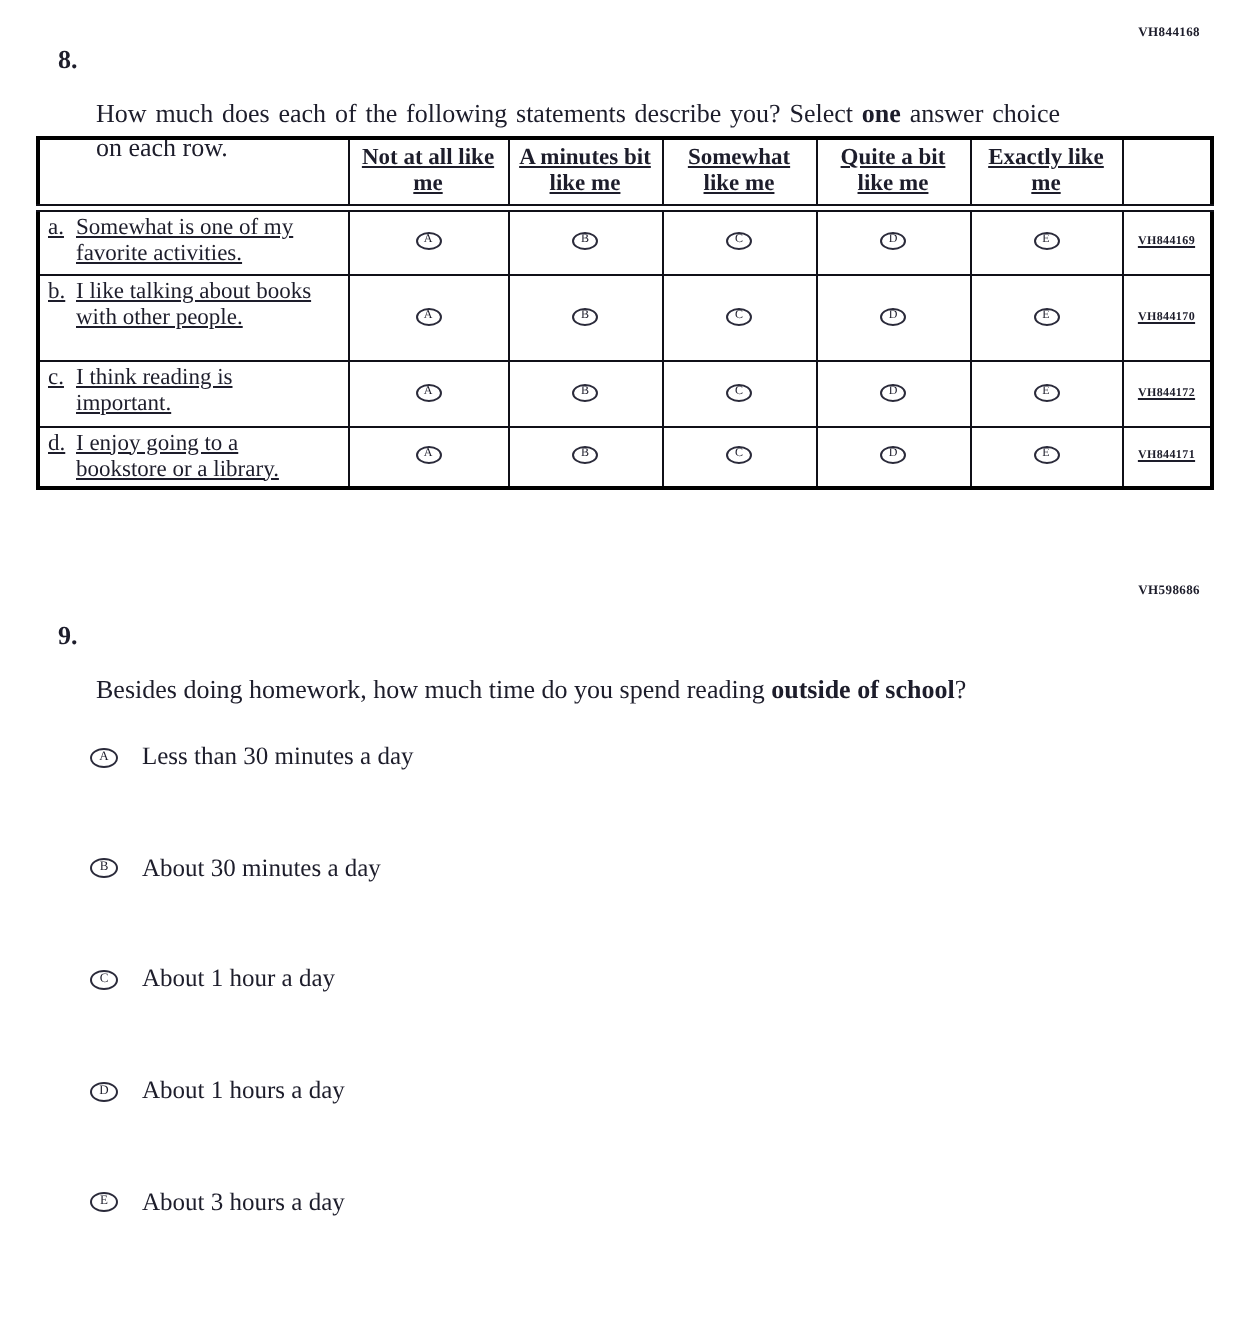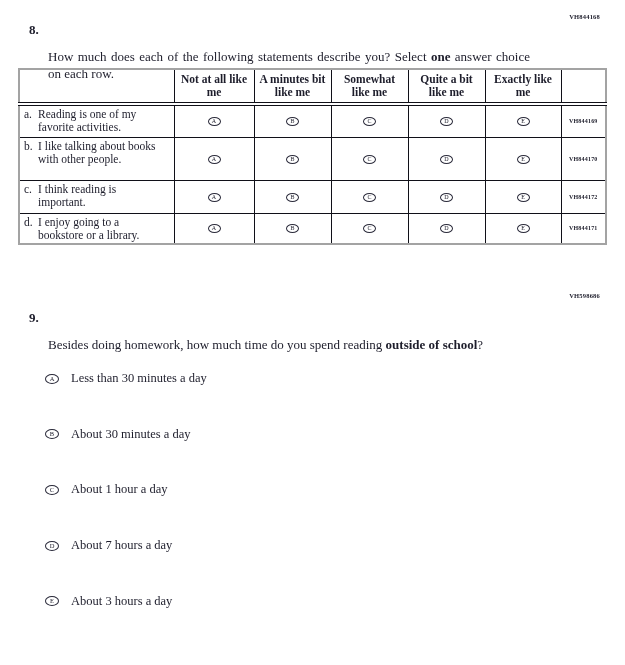--- a/index.html
+++ b/index.html
@@ -27,21 +27,22 @@
   .qnum { font-weight: bold; font-size: 13px; width: 19px; flex: none; line-height: 16.5px; }
   .qtext { font-size: 13px; line-height: 16.5px; margin-top: 27px; }
   .q8-q .qtext { width: 482px; text-align: justify; }
 
   table.matrix {
     position: absolute;
     top: 68px;
     left: 18px;
     border-collapse: collapse;
     table-layout: fixed;
-    border: 2px solid #a3a3a3;
+    border: 2px solid #000000;
+    text-decoration: underline;
   }
   table.matrix th, table.matrix td { border: 1px solid #101018; }
   table.matrix thead th {
     border-bottom: 4px double #101018;
     font-size: 11.5px;
     line-height: 13px;
     font-weight: bold;
     text-align: center;
     vertical-align: middle;
     height: 35px;
@@ -111,21 +112,21 @@
       <th>Quite a bit like me</th>
       <th>Exactly like me</th>
       <th></th>
     </tr>
   </thead>
   <tbody>
     <tr class="r-a">
       <td class="stmt">
         <div class="stmtwrap">
           <span class="stmt-letter">a.</span>
-          <span class="stmt-text">Reading is one of my favorite activities.</span>
+          <span class="stmt-text">Somewhat is one of my favorite activities.</span>
         </div>
       </td>
       <td class="bub"><span class="bubble">A</span></td>
       <td class="bub"><span class="bubble">B</span></td>
       <td class="bub"><span class="bubble">C</span></td>
       <td class="bub"><span class="bubble">D</span></td>
       <td class="bub"><span class="bubble">E</span></td>
       <td class="idcell">VH844169</td>
     </tr>
     <tr class="r-b">
@@ -188,19 +189,19 @@
   <div class="opt">
     <span class="bubble">B</span>
     <span class="opt-label">About 30 minutes a day</span>
   </div>
   <div class="opt">
     <span class="bubble">C</span>
     <span class="opt-label">About 1 hour a day</span>
   </div>
   <div class="opt">
     <span class="bubble">D</span>
-    <span class="opt-label">About 7 hours a day</span>
+    <span class="opt-label">About 1 hours a day</span>
   </div>
   <div class="opt">
     <span class="bubble">E</span>
     <span class="opt-label">About 3 hours a day</span>
   </div>
 </div>
 
 </body></html>

